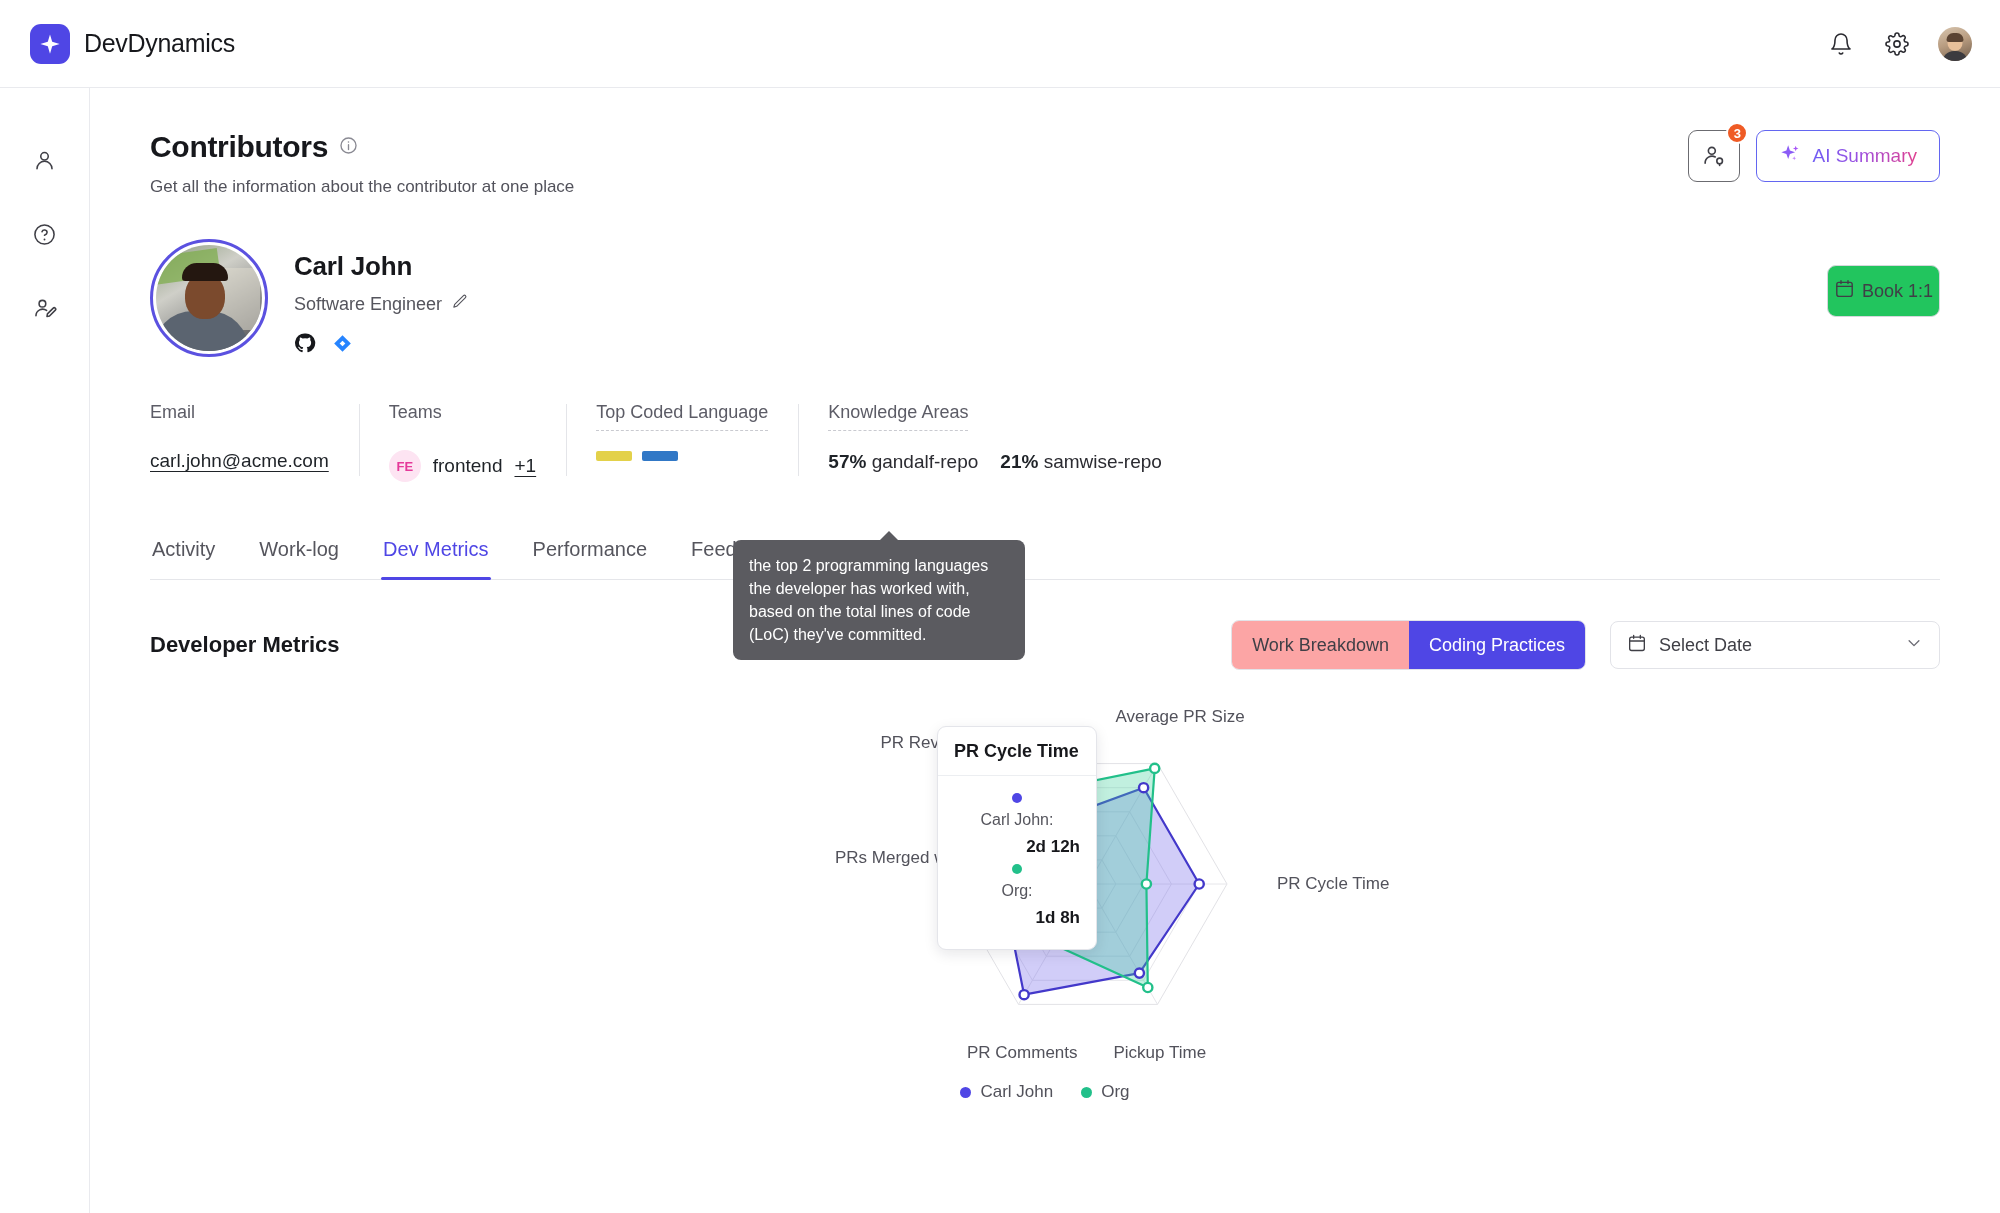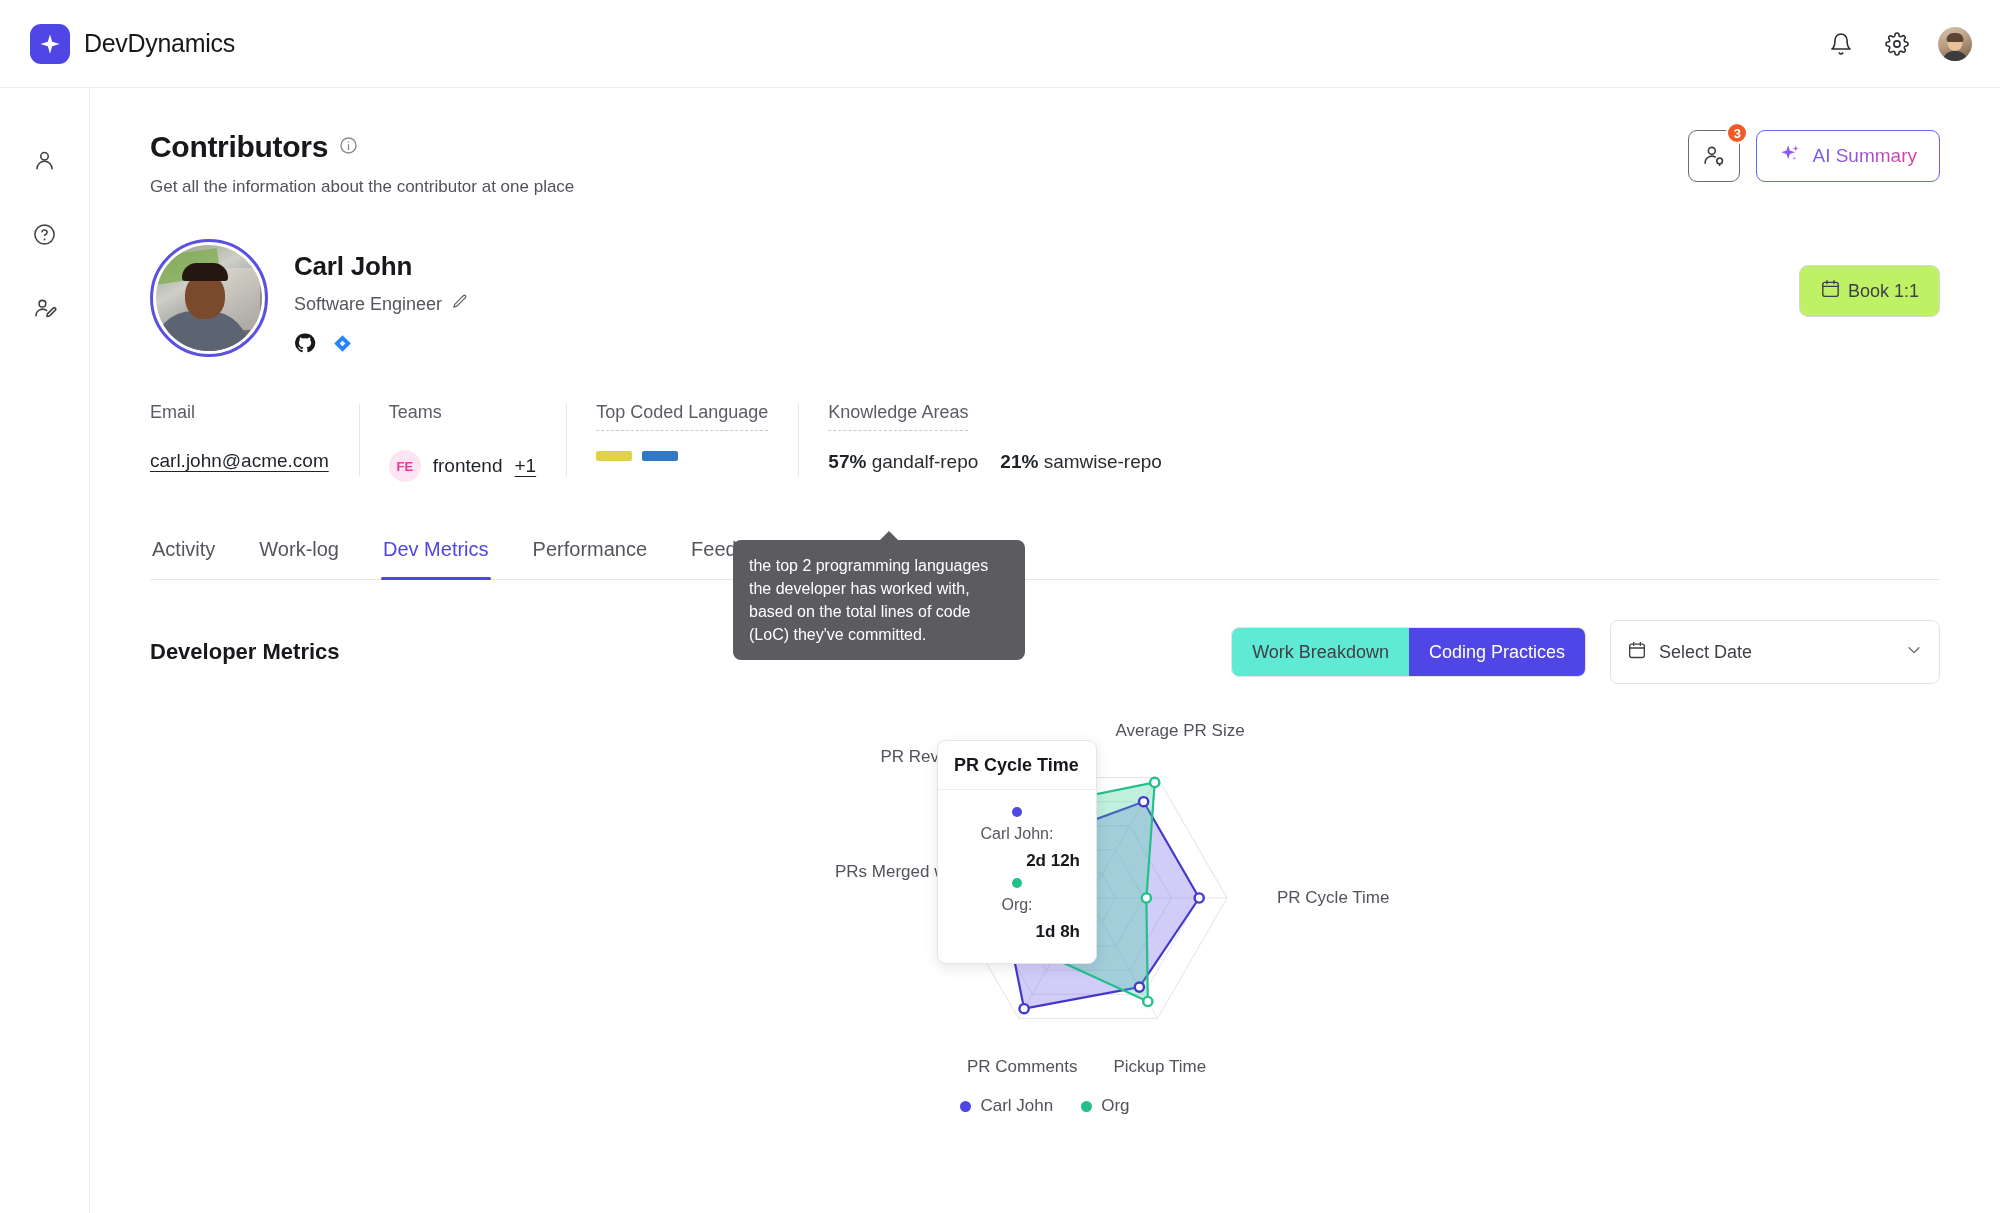--- a/index.html
+++ b/index.html
@@ -136,22 +136,22 @@
   .avatar-big-inner .bbody {
     position:absolute; left:42%; bottom:-6px; width:96px; height:46px;
     transform: translateX(-50%); background:#5b6470; border-radius: 40px 40px 0 0;
   }
 
   .profile-name { font-size: 26px; font-weight: 700; color: #17181c; margin-top: 12px; letter-spacing: -0.2px; }
   .profile-role { margin-top: 11px; font-size: 18px; color: #55555d; display: flex; align-items: center; gap: 9px; }
   .profile-links { margin-top: 17px; display: flex; align-items: center; gap: 17px; }
 
   .book-btn {
-    margin-top: 26px; height: 52px; padding: 0 20px;
-    border: 1px solid #d6d7dc; border-radius: 9px; background: #bef264;
+    margin-top: 26px; height: 52px; padding: 0 6px;
+    border: 1px solid #d6d7dc; border-radius: 9px; background: #22c55e;
     display: flex; align-items: center; gap: 7px; cursor: pointer;
     font-size: 18px; color: #3f3f46;
   }
 
   
   .info-strip { margin-top: 44px; display: flex; }
   .info-cell { padding: 0 30px; position: relative; }
   .info-cell:first-child { padding-left: 0; }
   .info-cell + .info-cell::before {
     content: ""; position: absolute; left: 0; top: 2px; bottom: 6px; width: 1px; background: #e4e5e9;
@@ -206,26 +206,26 @@
     height: 3px; background: #4f46e5; border-radius: 2px;
   }
 
   
   .metrics-head { margin-top: 40px; display: flex; align-items: center; justify-content: space-between; }
   .metrics-title { font-size: 22px; font-weight: 700; color: #17181c; }
   .metrics-controls { display: flex; align-items: center; gap: 24px; }
   .segmented { display: flex; border: 1px solid #e2e3e8; border-radius: 8px; overflow: hidden; }
   .seg {
     padding: 0 20px; height: 48px; display: flex; align-items: center;
-    font-size: 18px; color: #3f3f46; background: #5eead4; cursor: pointer;
+    font-size: 18px; color: #3f3f46; background: #fca5a5; cursor: pointer;
     border: none; font-family: inherit;
   }
   .seg.active { background: #4f46e5; color: #fff; }
   .date-select {
-    width: 330px; height: 64px; border: 1px solid #e2e3e8; border-radius: 8px;
+    width: 330px; height: 48px; border: 1px solid #e2e3e8; border-radius: 8px;
     background: #fff; display: flex; align-items: center; gap: 12px;
     padding: 0 16px; cursor: pointer; font-size: 18px; color: #3f3f46;
   }
   .date-chevron { margin-left: auto; }
 
   
   .chart-area { position: relative; margin-top: 14px; height: 420px; }
   .radar-wrap { position: absolute; left: 0; top: 0; width: 100%; height: 400px; }
   .radar-label {
     position: absolute; font-size: 17px; color: #52525b; white-space: nowrap;

